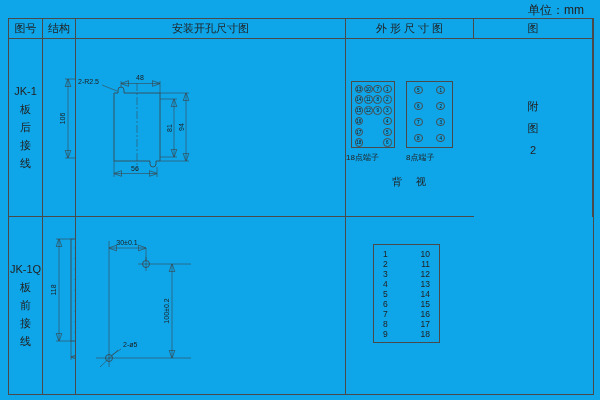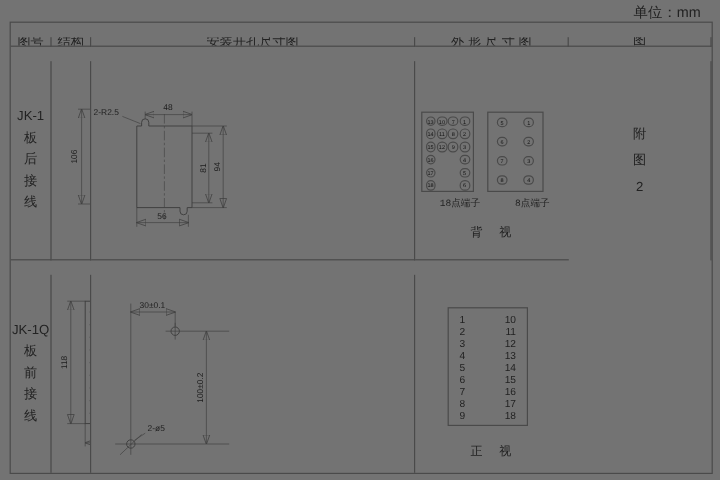--- a/index.html
+++ b/index.html
@@ -1,22 +1,22 @@
 <!DOCTYPE html>
 <html><head>
 <meta charset="utf-8">
 <style>
   html,body{margin:0;padding:0;background:#fff;}
-  .page{position:relative;width:600px;height:400px;background:#737373;overflow:hidden;
+  .page{position:relative;width:600px;height:400px;background:#0ea5e9;overflow:hidden;
         font-family:"Liberation Sans","DejaVu Sans",sans-serif;color:#222;}
   .unit{position:absolute;top:2px;right:16px;font-size:12px;}
   .tbl{position:absolute;left:8px;top:18px;width:584px;height:375px;border:1px solid #4a4a4a;
        display:grid;grid-template-columns:34px 33px 270px 128px 1fr;grid-template-rows:20px 178px 1fr;}
   .c{position:relative;border-right:1px solid #4a4a4a;border-bottom:1px solid #4a4a4a;
-     box-sizing:border-box;overflow:hidden;margin-top:12px;}
+     box-sizing:border-box;overflow:hidden;}
   .c.last{border-right:none;}
   .c.bot{border-bottom:none;}
   .hc{display:flex;align-items:center;justify-content:center;font-size:11px;white-space:pre;}
   .vstack{display:flex;flex-direction:column;align-items:center;justify-content:center;
           height:100%;font-size:11px;gap:11px;}
   .vstack.tight{gap:7px;}
   .vchar{line-height:1;}
   .dg{position:absolute;left:0;top:0;display:block;}
   .dg line,.dg rect,.dg path,.dg circle{stroke:#3f3f3f;fill:none;stroke-width:0.8;}
   .dg .dim{stroke-width:0.55;}
@@ -25,21 +25,21 @@
   .dg .dash{stroke-width:0.7;stroke-dasharray:6 3;}
   .dg text{fill:#1d1d1d;stroke:none;font-size:7px;font-family:inherit;}
   .dg .pins text{font-size:6px;}
   .dg .pins circle{stroke-width:0.55;}
   .tbox{position:absolute;border:1px solid #4a4a4a;box-sizing:border-box;padding:2.5px 2.5px;}
   .tg-row{display:flex;justify-content:space-between;margin-bottom:2.2px;}
   .tg8 .tg-row{margin-bottom:7.5px;}
   .tg-circle{width:8.6px;height:8.6px;border:0.7px solid #4a4a4a;border-radius:50%;
              font-size:4.6px;line-height:7.8px;text-align:center;box-sizing:border-box;color:#111;}
   .tg-circle.blank{visibility:hidden;}
-  .tlabel{position:absolute;font-size:8px;text-align:right;font-family:Liberation Mono, monospace;}
+  .tlabel{position:absolute;font-size:8px;text-align:left;}
   .viewlabel{position:absolute;width:100%;text-align:center;font-size:10px;letter-spacing:2px;}
   .tlist{position:absolute;border:1px solid #4a4a4a;box-sizing:border-box;
          display:flex;justify-content:space-between;padding:4px 9px;}
   .tcol{display:flex;flex-direction:column;justify-content:space-between;font-size:8.5px;}
   .tcol.r{text-align:right;}
 </style>
 </head>
 <body>
 
 <div class="page">
@@ -402,17 +402,16 @@
             <div class="tnum">11</div>
             <div class="tnum">12</div>
             <div class="tnum">13</div>
             <div class="tnum">14</div>
             <div class="tnum">15</div>
             <div class="tnum">16</div>
             <div class="tnum">17</div>
             <div class="tnum">18</div>
           </div>
       </div>
-      <div class="viewlabel" style="top:140px;">正　视</div>
     </div>
 
   </div>
 </div>
 
 </body></html>

